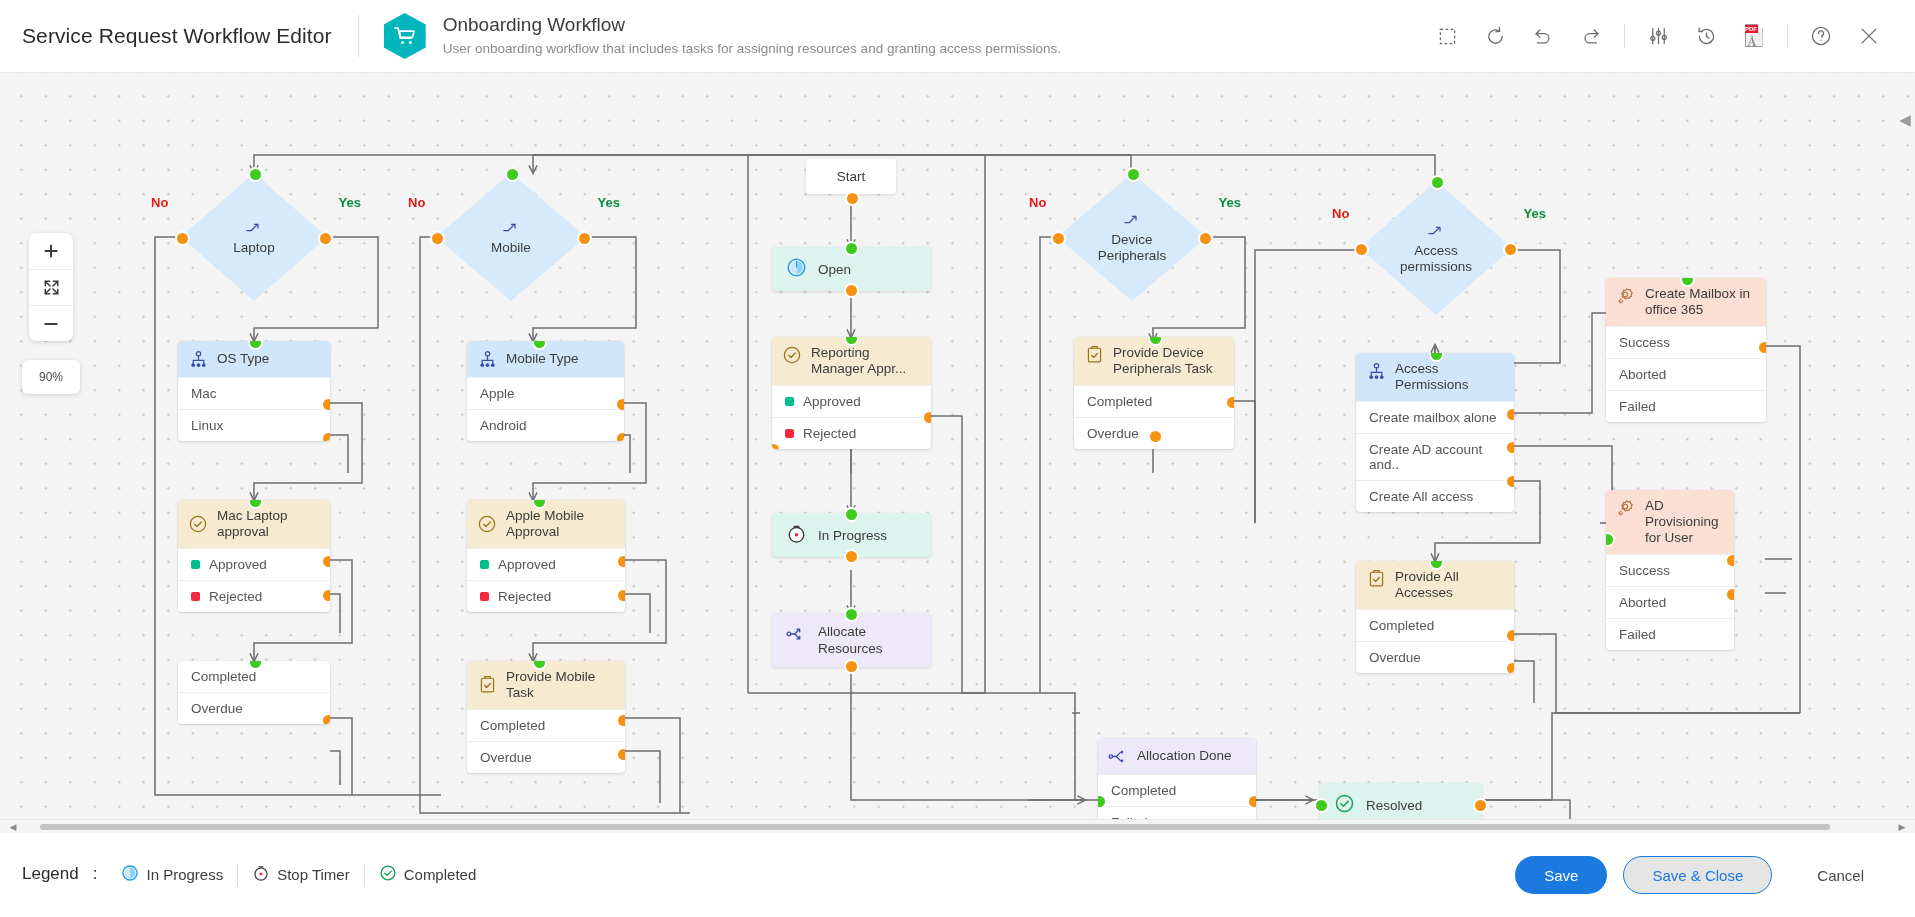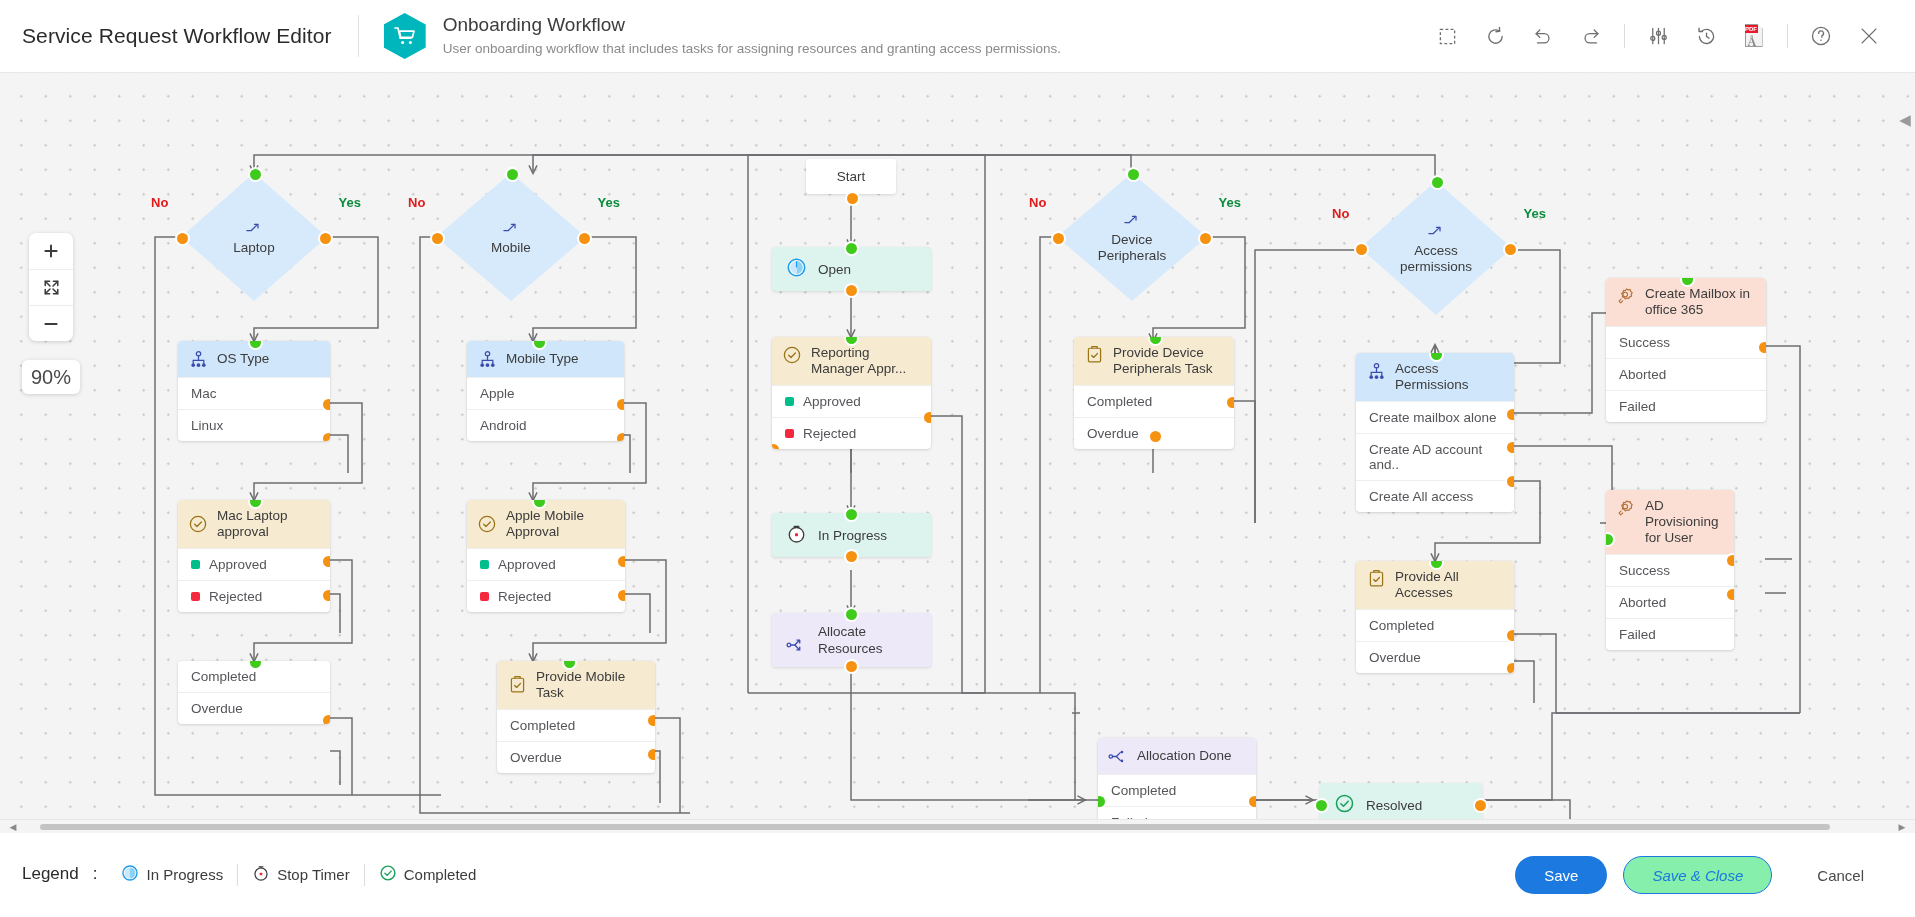--- a/index.html
+++ b/index.html
@@ -78,21 +78,21 @@
   }
   #zoom-stack > div {
     height: 36px; display: flex; align-items: center; justify-content: center;
     cursor: pointer; color: #3c3c3c;
   }
   #zoom-stack > div + div { border-top: 1px solid #ececec; }
   #zoom-level {
     position: absolute; left: 22px; top: 287px; min-width: 58px; height: 34px;
     background: #fff; border-radius: 6px; box-shadow: 0 1px 4px rgba(0,0,0,.16);
     display: flex; align-items: center; justify-content: center;
-    font-size: 20px; color: #4a4a4a; z-index: 40;
+    font-size: 12px; color: #4a4a4a; z-index: 40;
   }
   
   #right-collapse {
     position: absolute; right: 2px; top: 27px; width: 16px; height: 40px;
     display: flex; align-items: center; justify-content: center;
     color: #9a9a9a; font-size: 15px; cursor: pointer; z-index: 40;
   }
 
   
   .node { position: absolute; z-index: 10; }
@@ -188,21 +188,21 @@
   .legend-sep { width: 1px; height: 22px; background: #dcdcdc; }
   #footer-actions {
     margin-left: auto; margin-right: 22px; display: flex; align-items: center; gap: 16px;
   }
   .btn {
     height: 38px; border-radius: 19px; font-size: 15px; cursor: pointer;
     display: flex; align-items: center; justify-content: center; padding: 0 28px;
     border: 1px solid transparent; white-space: nowrap;
   }
   .btn-primary { background: #1b79e0; color: #fff; }
-  .btn-outline { background: #86efac; color: #1b79e0; border-color: #1b79e0; font-style: italic; }
+  .btn-outline { background: #e5e5e5; color: #1b79e0; border-color: #1b79e0; }
   .btn-plain   { background: #fff; color: #4a4a4a; border-color: transparent; }
 </style>
 </head>
 <body>
 
 <div id="header">
   <div id="app-title">Service Request Workflow Editor</div>
   <div id="header-divider"></div>
 
   <div id="wf-logo">
@@ -535,21 +535,21 @@
     </div>
     <div class="card-row">
       <span class="sq" style="background:#f5293e"></span>
       <span>Rejected</span>
     </div>
     <div class="port green" style="left:65px; top:-6px;"></div>
     <div class="port orange" style="right:-6px; top:54px;"></div>
     <div class="port orange" style="right:-6px; top:88px;"></div>
   </div>
 
-  <div class="node card" style="left:467px; top:588px; width:158px;margin-left:30px;">
+  <div class="node card" style="left:467px; top:588px; width:158px;">
     <div class="card-head head-cream">
       <span class="hicon">
         <svg width="19" height="20" viewBox="0 0 20 21" fill="none" stroke="#9b7418" stroke-width="1.3" stroke-linecap="round" stroke-linejoin="round">
           <rect x="3.6" y="3.4" width="12.8" height="14.4" rx="1.4"></rect>
           <path d="M7.2 3.4V1.8h5.6v1.6"></path>
             <path d="M7 11l2.1 2.1 4-4.2"></path>
         </svg>
       </span>
       <span>Provide Mobile Task</span>
     </div>
@@ -609,21 +609,21 @@
         <path d="M8.7 3.6h4.6" stroke="#3c3c3c" stroke-width="1.5" stroke-linecap="round"></path>
         <path d="M11 3.8v1.3" stroke="#3c3c3c" stroke-width="1.4"></path>
         <rect x="9.4" y="10.7" width="3.2" height="3.2" rx="0.5" fill="#f5293e"></rect>
       </svg>
     </span>
     <span>In Progress</span>
     <div class="port green" style="left:72px; top:-6px;"></div>
     <div class="port orange" style="left:72px; top:36px;"></div>
   </div>
 
-  <div class="node simple lav" style="left:772px; top:540px; width:159px; align-items:flex-end;">
+  <div class="node simple lav" style="left:772px; top:540px; width:159px; align-items:flex-start;">
     <span style="margin-top:2px;">
       <svg width="21" height="18" viewBox="0 0 22 19" fill="none" stroke="#3b4cad" stroke-width="1.4" stroke-linecap="round" stroke-linejoin="round">
         <circle cx="3" cy="9.5" r="1.9"></circle>
         <path d="M4.9 9.5h4.3l4.6-4.8"></path>
           <path d="M9.2 9.5l4.6 4.8"></path>
         <path d="M11.4 4.3h3v3"></path>
           <path d="M11.4 14.7h3v-3"></path>
       </svg>
     </span>
     <span style="line-height:17px;">Allocate Resources</span>

